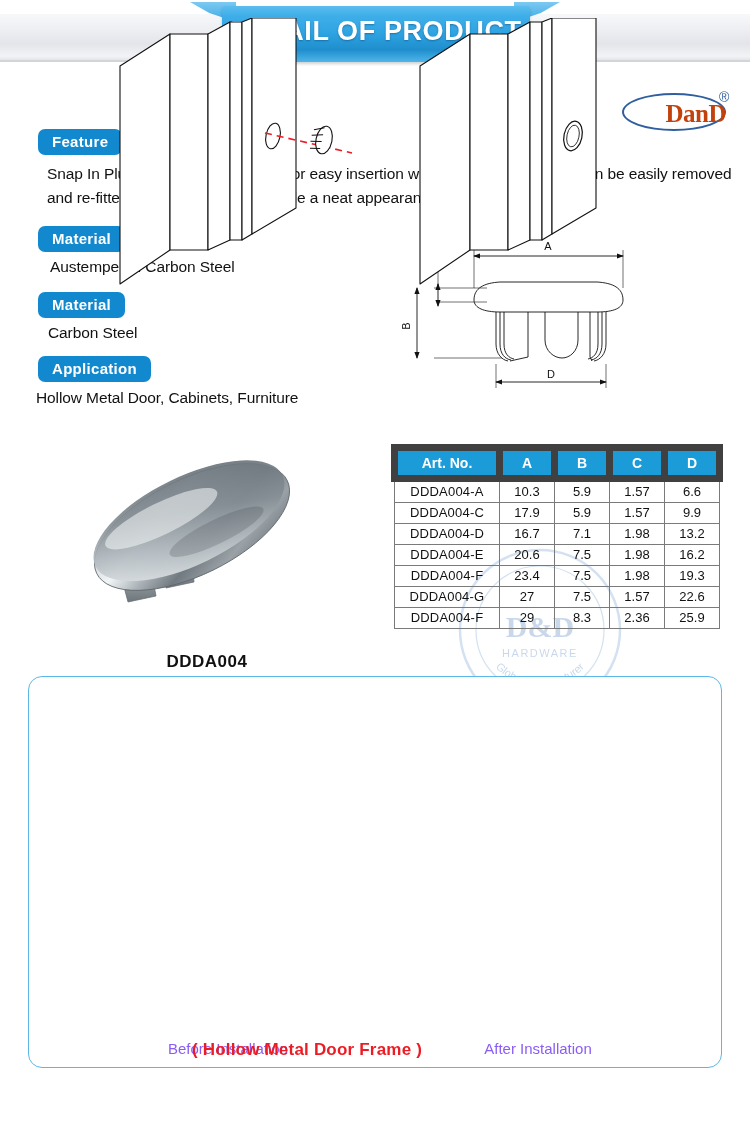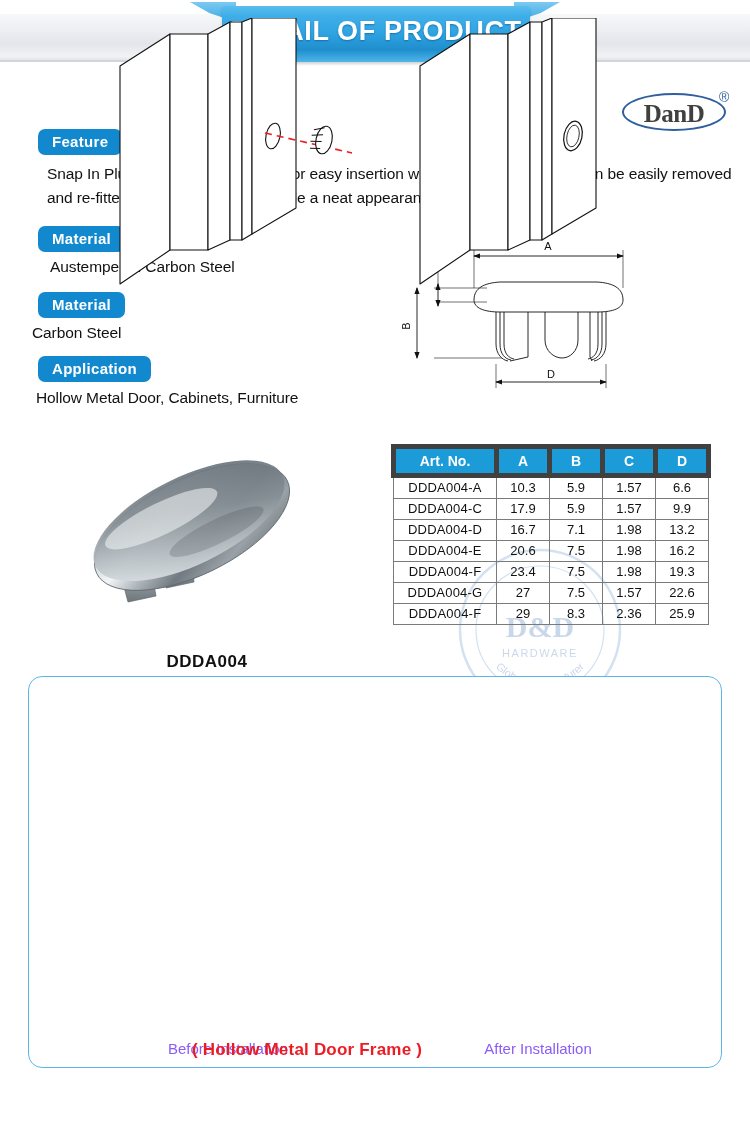--- a/index.html
+++ b/index.html
@@ -76,25 +76,25 @@
     left: 0; top: 4px;
     width: 104px; height: 38px;
     border: 2.5px solid #2f5f9e;
     border-radius: 50%;
     box-sizing: border-box;
   }
   .logo-text {
     position: absolute;
     left: 0; top: 11px;
     width: 104px;
-    text-align: center;
+    text-align: right;
     font-family: "Liberation Serif", serif;
     font-size: 25px;
     font-weight: bold;
-    color: #404040;
+    color: #c2410c;
     letter-spacing: -0.5px;
   }
   .logo-r {
     position: absolute;
     left: 97px; top: 0px;
     font-size: 14px;
     color: #2f5f9e;
   }
 
   
@@ -116,21 +116,21 @@
     color: #111111;
     line-height: 24px;
     letter-spacing: -0.1px;
   }
 
   #badge-feature      { left: 38px; top: 129px; }
   #feature-text       { left: 47px; top: 162px; width: 690px; }
   #badge-material-1   { left: 38px; top: 226px; }
   #material-1-text    { left: 50px; top: 255px; }
   #badge-material-2   { left: 38px; top: 292px; }
-  #material-2-text    { left: 32px; top: 321px; }
+  #material-2-text    { left: 48px; top: 321px; }
   #badge-application  { left: 38px; top: 356px; }
   #application-text   { left: 36px; top: 386px; }
 
   
   .tech-drawing {
     position: absolute;
     left: 392px; top: 228px;
     width: 300px; height: 180px;
   }
   .tech-drawing svg { display: block; }
@@ -158,21 +158,21 @@
     left: 391px; top: 444px;
     border-collapse: collapse;
     font-size: 13px;
     background: transparent;
   }
   .spec-table th {
     background: #1b9bd8;
     color: #ffffff;
     font-weight: bold;
     font-size: 14px;
-    border: 5px solid #404040;
+    border: 7px solid #404040;
     padding: 4px 0;
     text-align: center;
   }
   .spec-table td {
     border: 1px solid #7a7a7a;
     padding: 2px 0 3px 0;
     text-align: center;
     color: #111;
     font-size: 13px;
     background: rgba(255,255,255,0.0);

